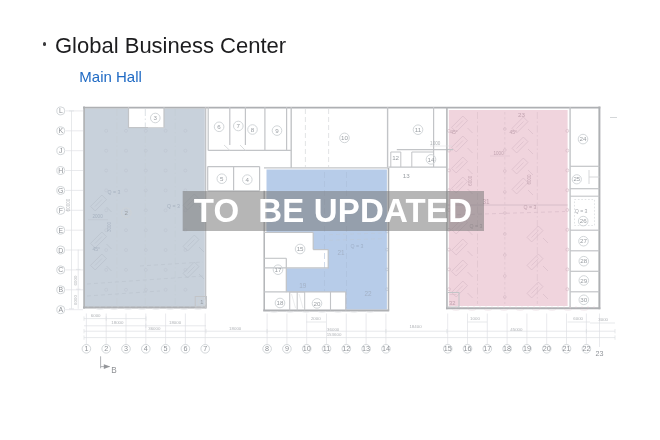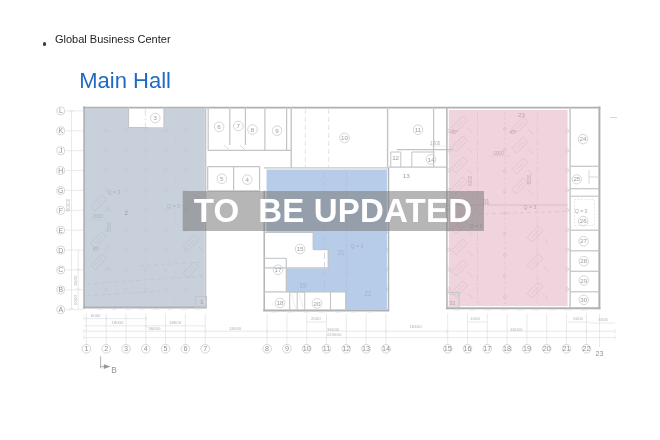--- a/index.html
+++ b/index.html
@@ -1,19 +1,19 @@
 <!DOCTYPE html>
 <html><head>
 <meta charset="utf-8">
 <style>
   html,body { margin:0; padding:0; background:#ffffff; width:660px; height:440px; overflow:hidden; }
   body { font-family:"Liberation Sans", sans-serif; }
-  .hdr1 { position:absolute; left:55px; top:33.2px; font-size:11px; color:#1d1d1f; }
+  .hdr1 { position:absolute; left:55px; top:33.2px; font-size:22px; color:#1d1d1f; }
   .bullet { position:absolute; left:43.2px; top:42.4px; width:3.2px; height:3.2px; border-radius:50%; background:#3a3a3c; }
-  .hdr2 { position:absolute; left:79.3px; top:67.9px; font-size:22px; color:#1f6ac4; }
+  .hdr2 { position:absolute; left:79.3px; top:67.9px; font-size:15px; color:#1f6ac4; }
 </style>
 </head>
 <body>
 
 <div class="bullet"></div>
 
 <div class="hdr1">Global Business Center</div>
 
 <div class="hdr2">Main Hall</div>
 

